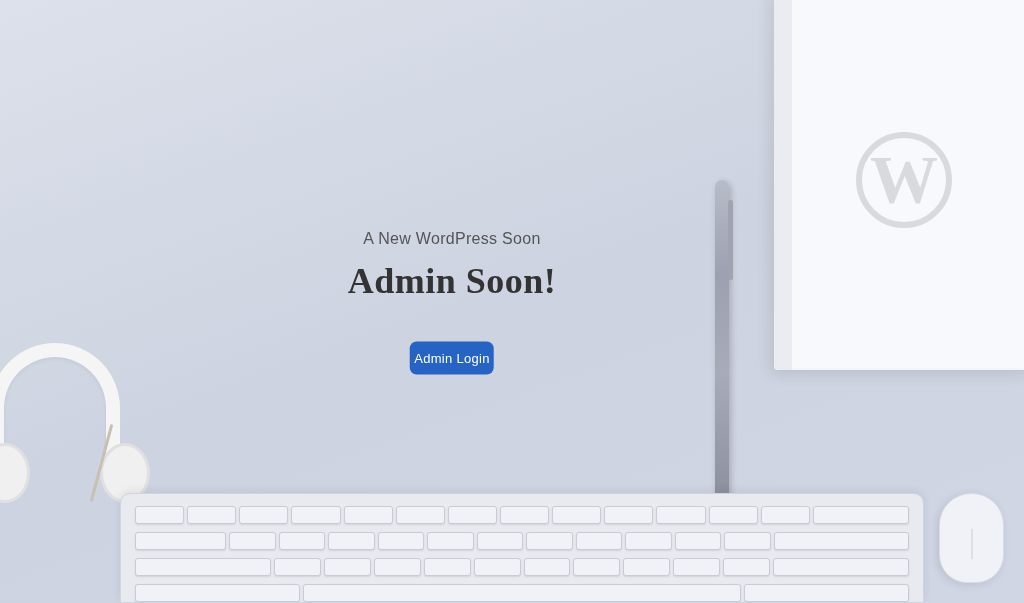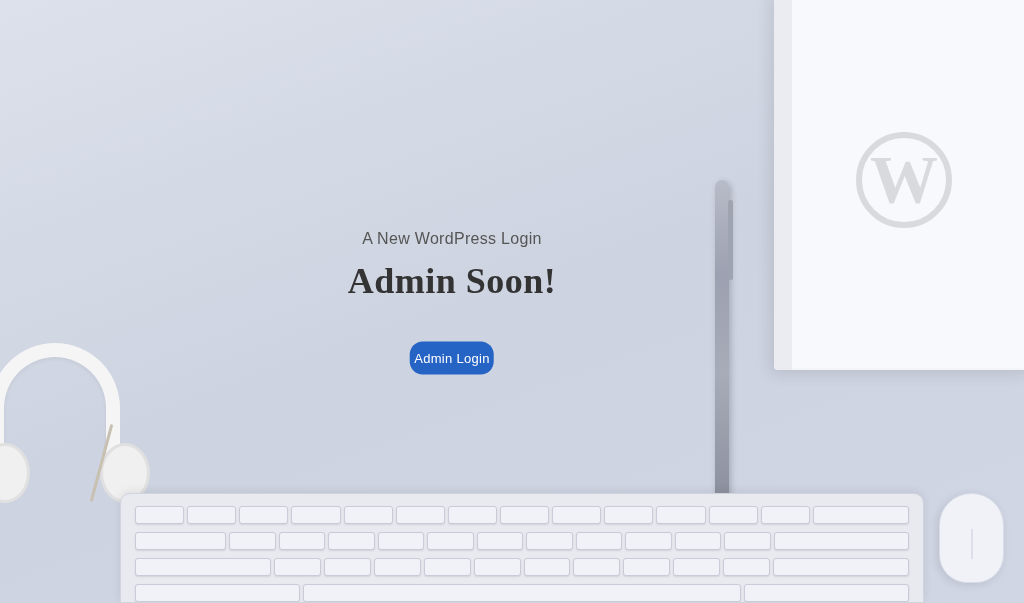--- a/index.html
+++ b/index.html
@@ -221,21 +221,21 @@
 
     .admin-btn {
       display: inline-block;
       background: #2563c4;
       color: #fff;
       font-family: Arial, sans-serif;
       font-size: 13px;
       font-weight: 400;
       padding: 9px 4px;
       border: none;
-      border-radius: 13px;
+      border-radius: 7px;
       cursor: pointer;
       letter-spacing: 0.3px;
     }
 
     
     .cable {
       position: absolute;
       bottom: 100px;
       left: 100px;
       width: 3px;
@@ -324,16 +324,16 @@
       <div class="key wider"></div>
     </div>
   </div>
 </div>
 
 <div class="mouse">
   <div class="mouse-line"></div>
 </div>
 
 <div class="center-content">
-  <p class="subtitle">A New WordPress Login</p>
+  <p class="subtitle">A New WordPress Soon</p>
   <h1 class="main-title">Admin Soon!</h1>
   <button class="admin-btn">Admin Login</button>
 </div>
 
 </body></html>

